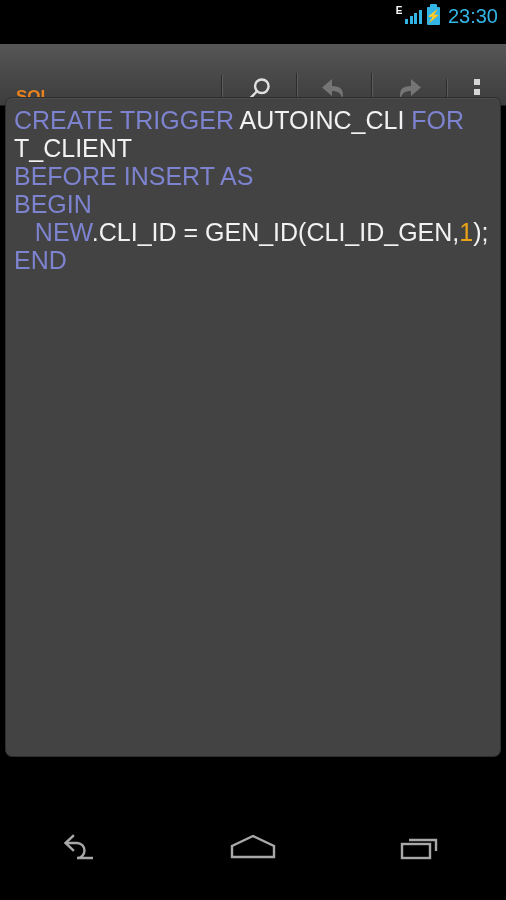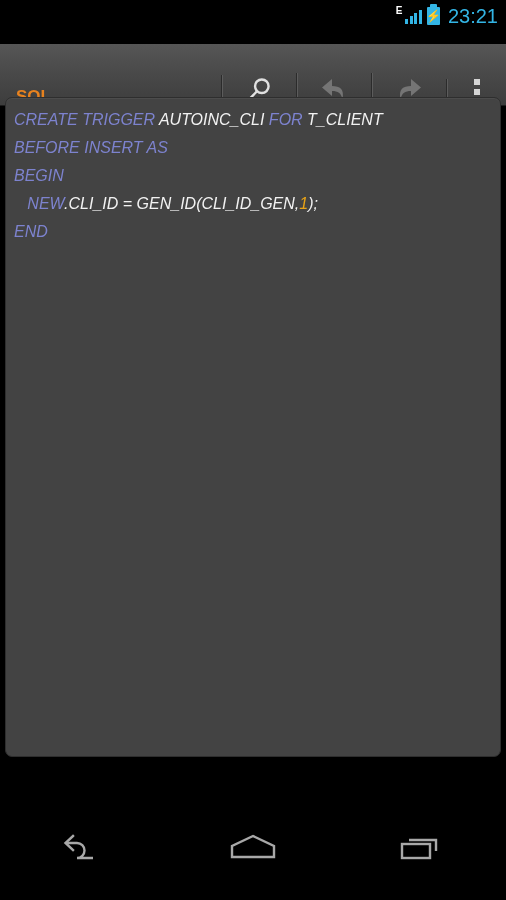--- a/index.html
+++ b/index.html
@@ -155,26 +155,25 @@
     height: 660px;
     background: #434343;
     border: 1px solid #2e2e2e;
     border-radius: 7px;
     box-shadow: inset 0 1px 0 rgba(255,255,255,0.05);
     overflow: hidden;
     padding: 8px 6px 6px 8px;
   }
   #code {
     font-family: "Liberation Sans", sans-serif;
-    font-size: 16px;
+    font-size: 25px;
     line-height: 28px;
     color: #f2f2f2;
     white-space: pre-wrap;
     word-break: break-word;
-    font-style: italic;
   }
   .kw  { color: #7d83cf; }
   .num { color: #e8a317; }
   .id  { color: #f2f2f2; }
 
   
   #nav-bar {
     position: absolute;
     left: 0; bottom: 0;
     width: 506px;
@@ -201,21 +200,21 @@
       <span class="net-type">E</span>
       <span class="signal-bars">
         <i></i>
           <i></i>
           <i></i>
           <i></i>
       </span>
       <span class="battery">
         <span class="bolt">⚡</span>
       </span>
-      <span id="clock">23:21</span>
+      <span id="clock">23:30</span>
     </div>
   </div>
 
   <div id="action-bar">
 
     <div id="app-brand">
       <span id="app-logo">SQL</span>
     </div>
 
     <div class="ab-btn">

